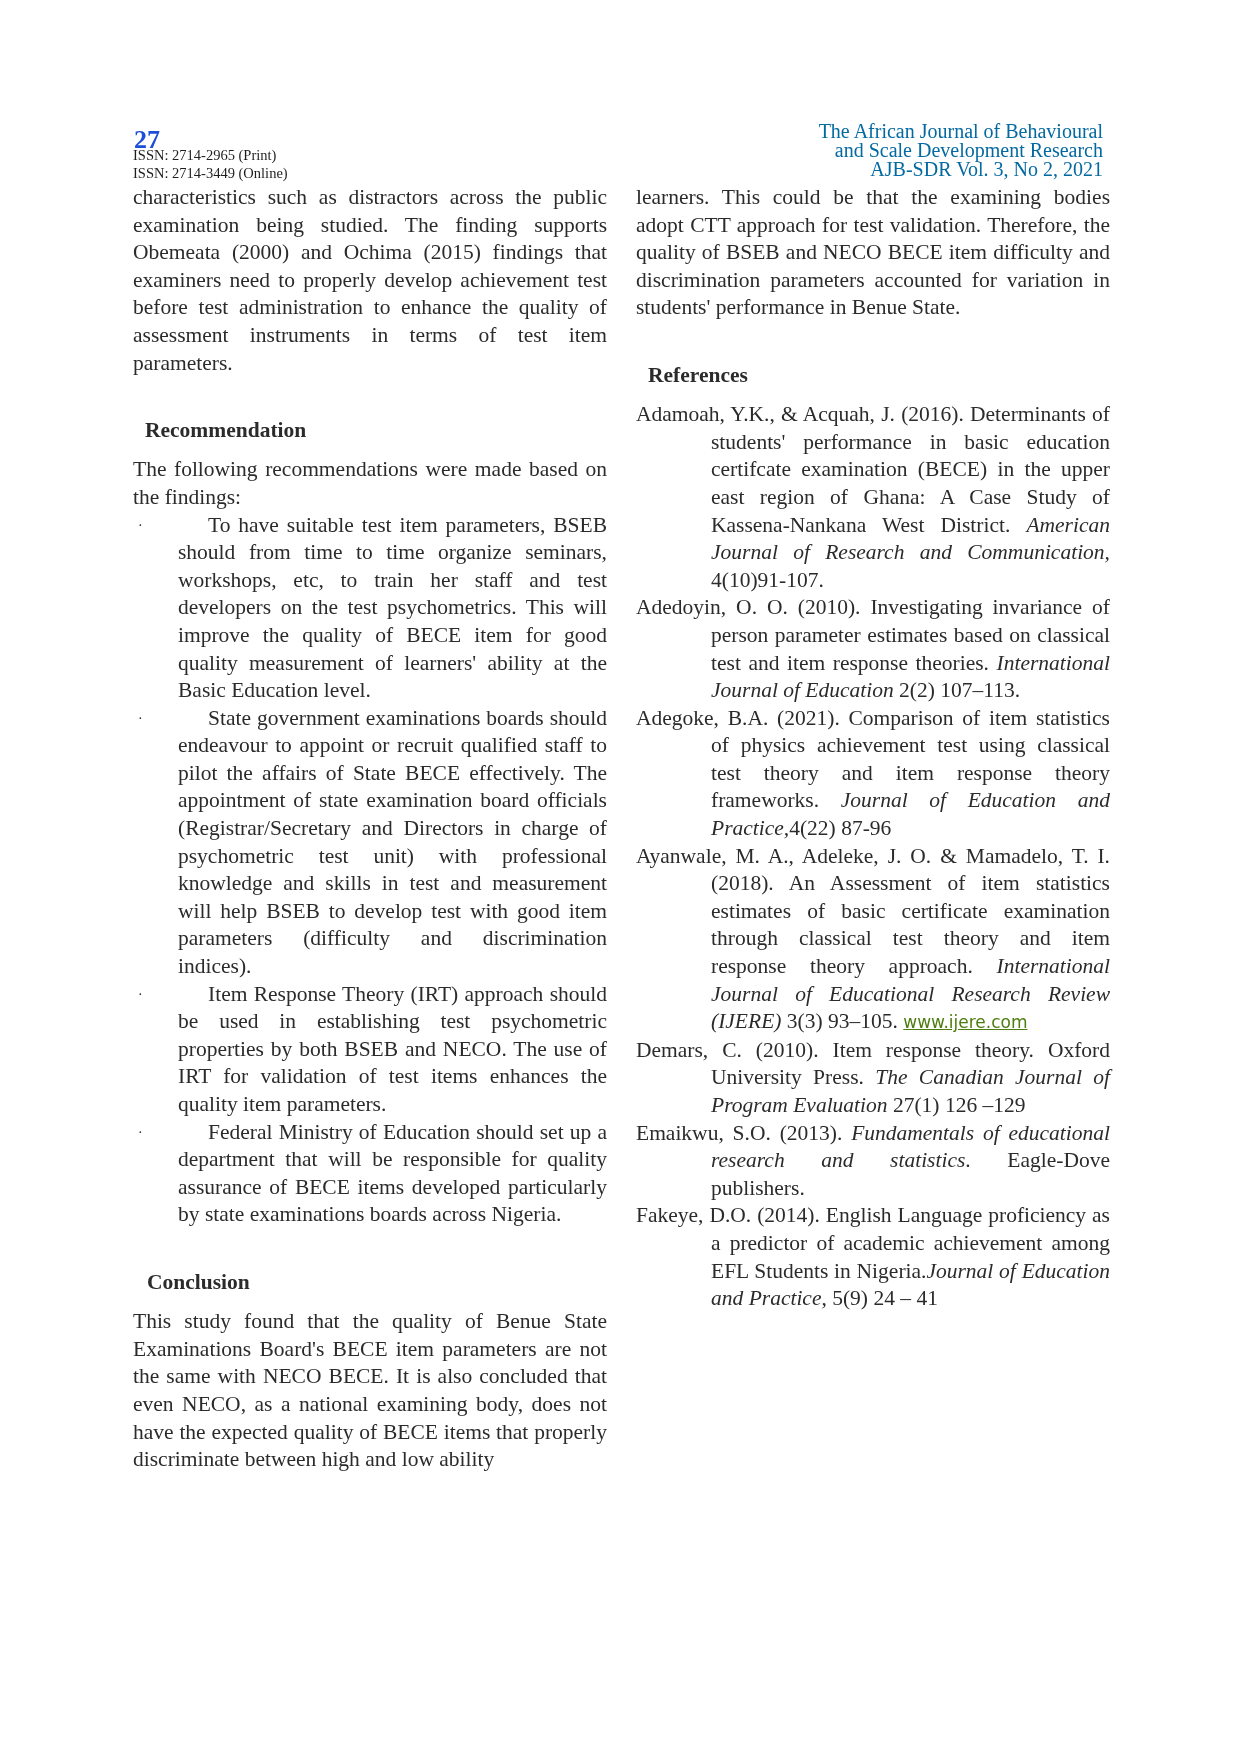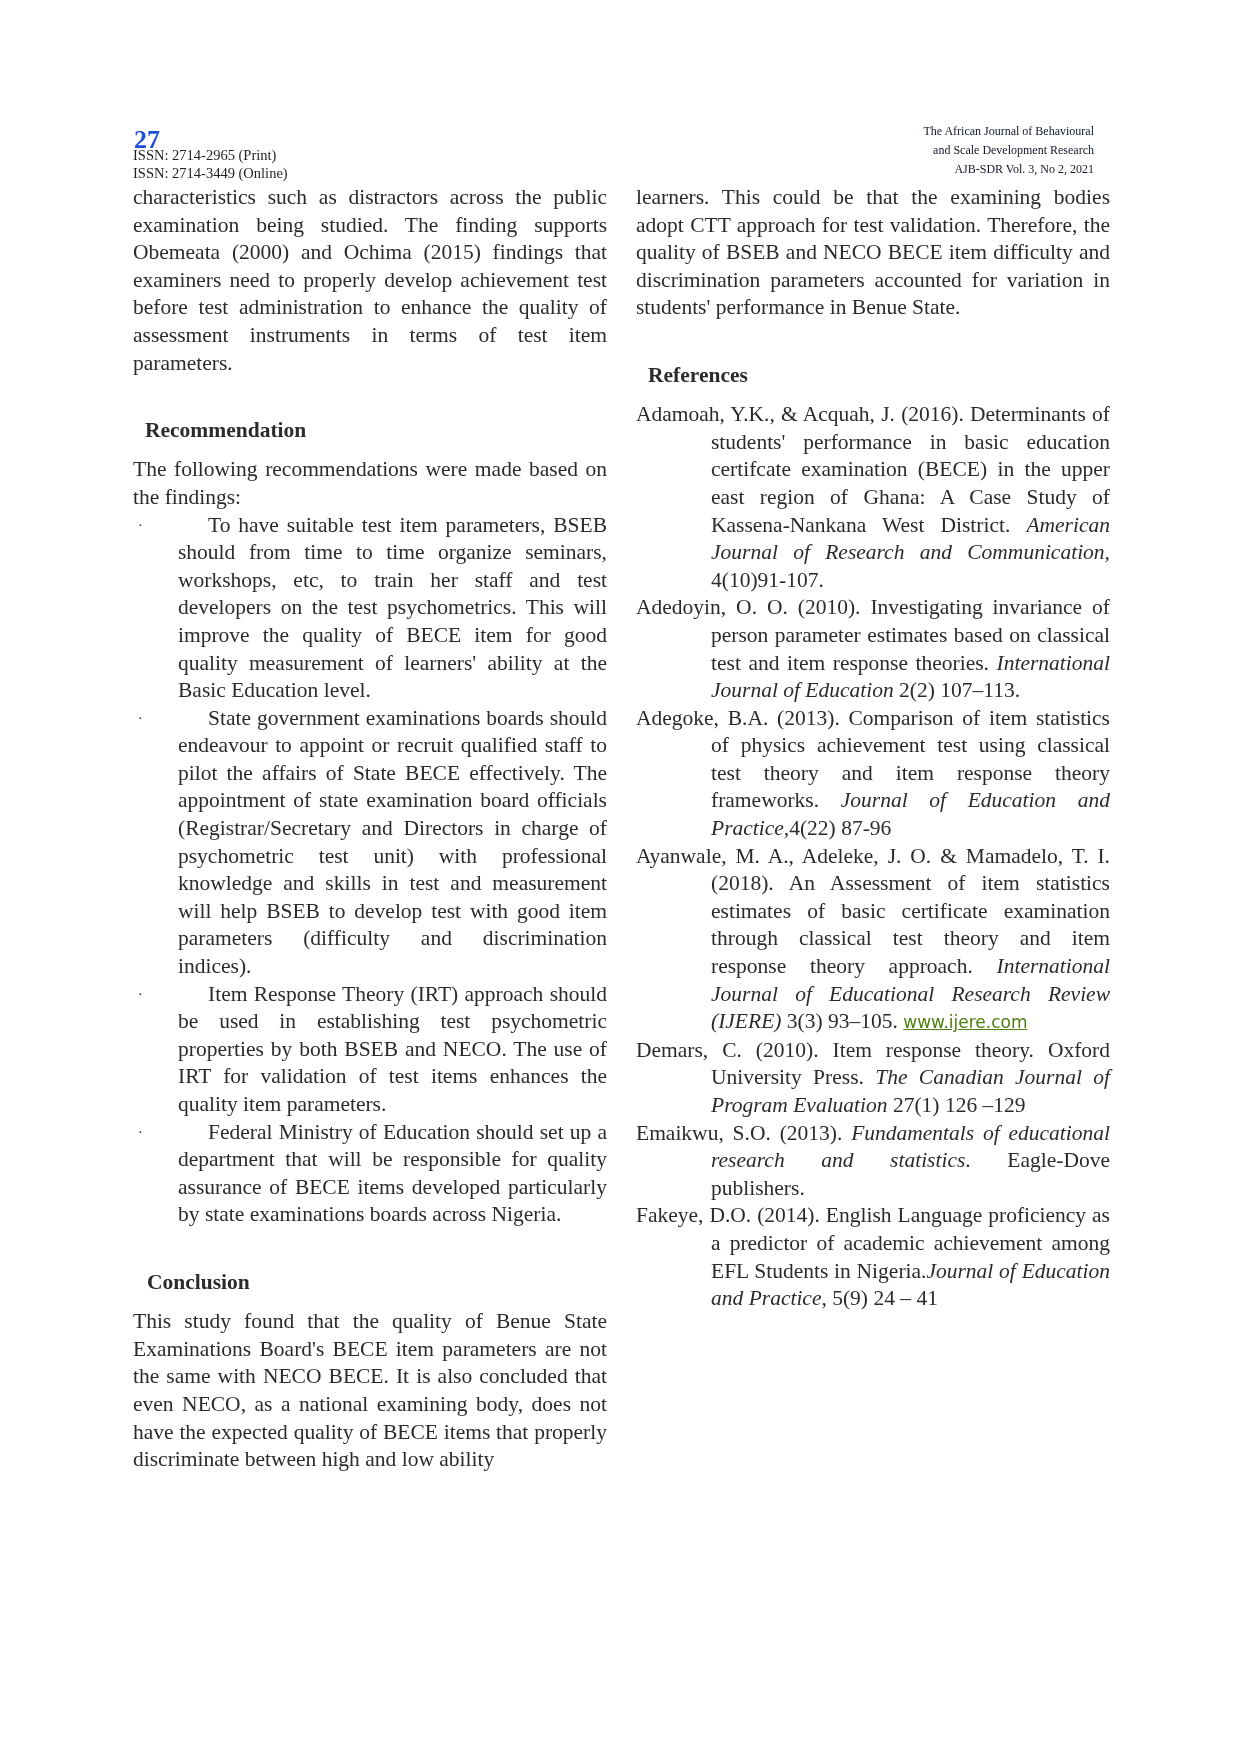--- a/index.html
+++ b/index.html
@@ -1,20 +1,20 @@
 <!DOCTYPE html>
 <html><head>
   <meta charset="utf-8">
   <style>
     html, body { margin: 0; padding: 0; background: #ffffff; }
     body { width: 1241px; height: 1754px; position: relative; overflow: hidden;
            font-family: "Liberation Serif", "DejaVu Serif", serif; color: #2b2b2b; }
     .page-number { position: absolute; left: 134px; top: 127px; font-size: 26px; font-weight: bold; color: #1d4ed8; line-height: 1; }
     .issn { position: absolute; left: 133px; top: 146px; font-size: 14.5px; font-weight: normal; line-height: 18px; color: #1e1e1e; }
-    .journal-header { position: absolute; right: 147px; top: 122px; text-align: right; font-size: 12px; line-height: 19px; color: #0f172a; }
+    .journal-header { position: absolute; right: 138px; top: 122px; text-align: right; font-size: 20px; line-height: 19px; color: #0369a1; }
     .col { position: absolute; top: 184px; width: 474px; font-size: 21.5px; line-height: 27.6px; }
     .col-left { left: 133px; }
     .col-right { left: 636px; width: 474px; }
     .para { text-align: justify; margin: 0; }
     .heading { font-weight: bold; font-size: 21.5px; margin: 12px; line-height: 27.6px; }
     .gap { height: 27.6px; }
     .bullet-item { position: relative; padding-left: 45px; text-align: justify; margin: 0; }
     .bullet-item .bullet { position: absolute; left: 5px; top: 0; font-size: 14px; }
     .bullet-item .lead { display: inline-block; width: 30px; }
     .ref { padding-left: 75px; text-indent: -75px; text-align: justify; margin: 0; }
@@ -52,19 +52,19 @@
   <p class="para">This study found that the quality of Benue State Examinations Board's BECE item parameters are not the same with NECO BECE. It is also concluded that even NECO, as a national examining body, does not have the expected quality of BECE items that properly discriminate between high and low ability</p>
 </div>
 
 <div class="col col-right">
   <p class="para">learners. This could be that the examining bodies adopt CTT approach for test validation. Therefore, the quality of BSEB and NECO BECE item difficulty and discrimination parameters accounted for variation in students' performance in Benue State.</p>
   <div class="gap"></div>
   <p class="heading">References</p>
   <div>
     <p class="ref"><span>Adamoah, Y.K., &amp; Acquah, J. (2016). Determinants of students' performance in basic education certifcate examination (BECE) in the upper east region of Ghana: A Case Study of Kassena-Nankana West District. </span><i>American Journal of Research and Communication,</i><span> 4(10)91-107.</span></p>
     <p class="ref"><span>Adedoyin, O. O. (2010). Investigating invariance of person parameter estimates based on classical test and item response theories. </span><i>International Journal of Education</i><span> 2(2) 107–113.</span></p>
-    <p class="ref"><span>Adegoke, B.A. (2013). Comparison of item statistics of physics achievement test using classical test theory and item response theory frameworks. </span><i>Journal of Education and Practice,</i><span>4(22) 87-96</span></p>
+    <p class="ref"><span>Adegoke, B.A. (2021). Comparison of item statistics of physics achievement test using classical test theory and item response theory frameworks. </span><i>Journal of Education and Practice,</i><span>4(22) 87-96</span></p>
     <p class="ref"><span>Ayanwale, M. A., Adeleke, J. O. &amp; Mamadelo, T. I. (2018). An Assessment of item statistics estimates of basic certificate examination through classical test theory and item response theory approach. </span><i>International Journal of Educational Research Review (IJERE)</i><span> 3(3) 93–105. </span><a class="link">www.ijere.com</a></p>
     <p class="ref"><span>Demars, C. (2010). Item response theory. Oxford University Press. </span><i>The Canadian Journal of Program Evaluation</i><span> 27(1) 126 –129</span></p>
     <p class="ref"><span>Emaikwu, S.O. (2013). </span><i>Fundamentals of educational research and statistics</i><span>. Eagle-Dove publishers.</span></p>
     <p class="ref"><span>Fakeye, D.O. (2014). English Language proficiency as a predictor of academic achievement among EFL Students in Nigeria.</span><i>Journal of Education and Practice</i><span>, 5(9) 24 – 41</span></p>
   </div>
 </div>
 
 </body></html>

